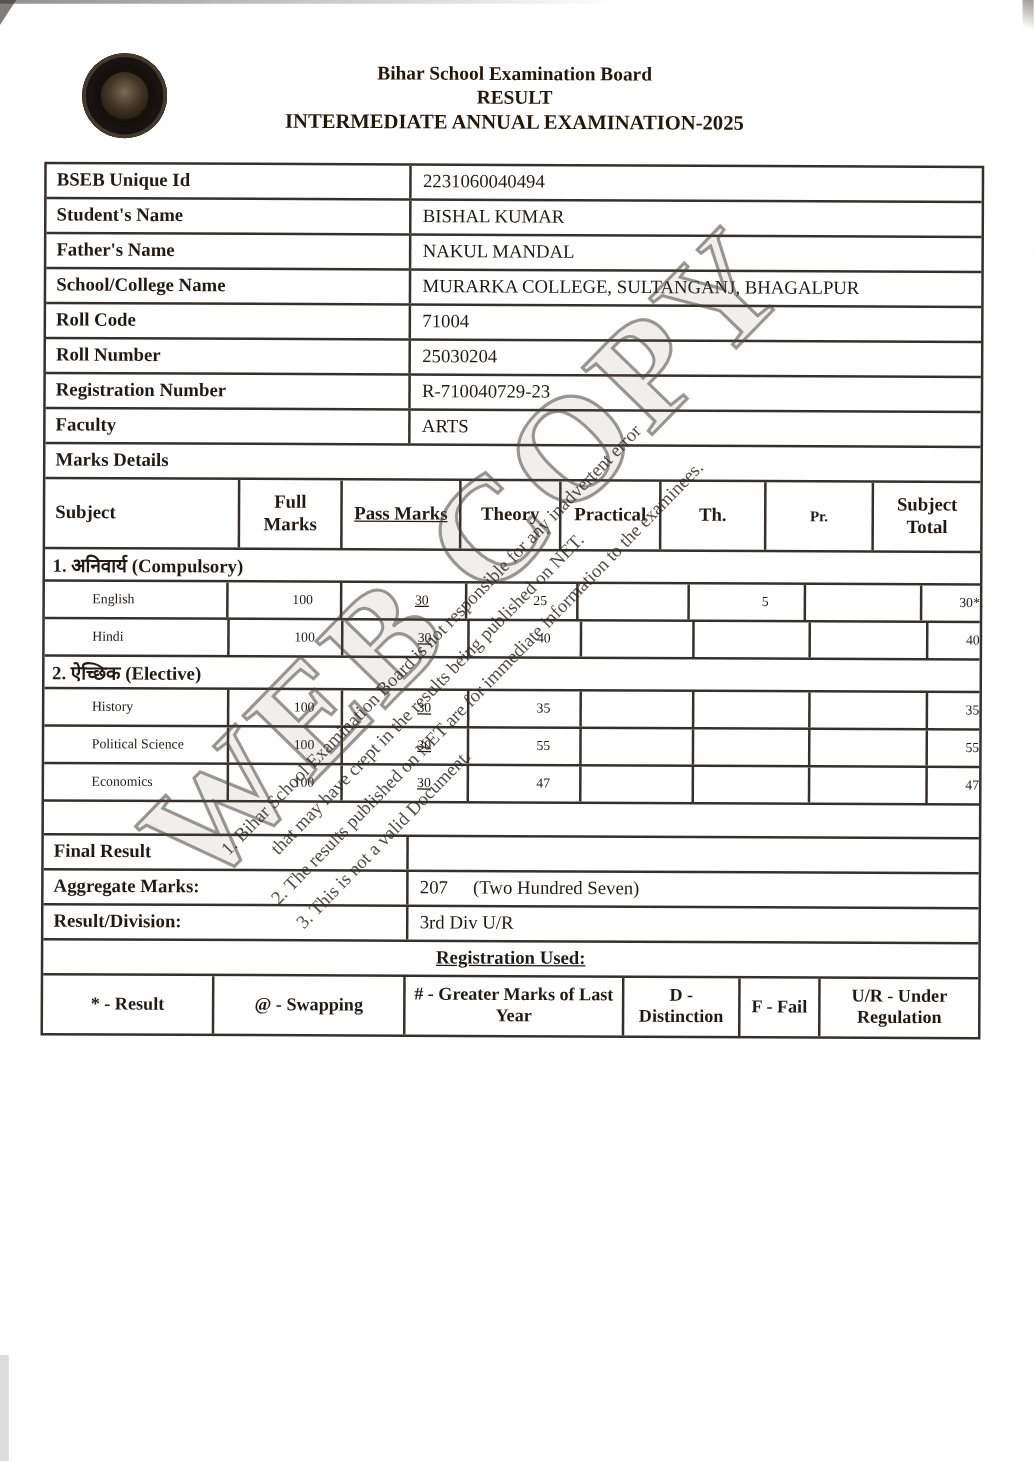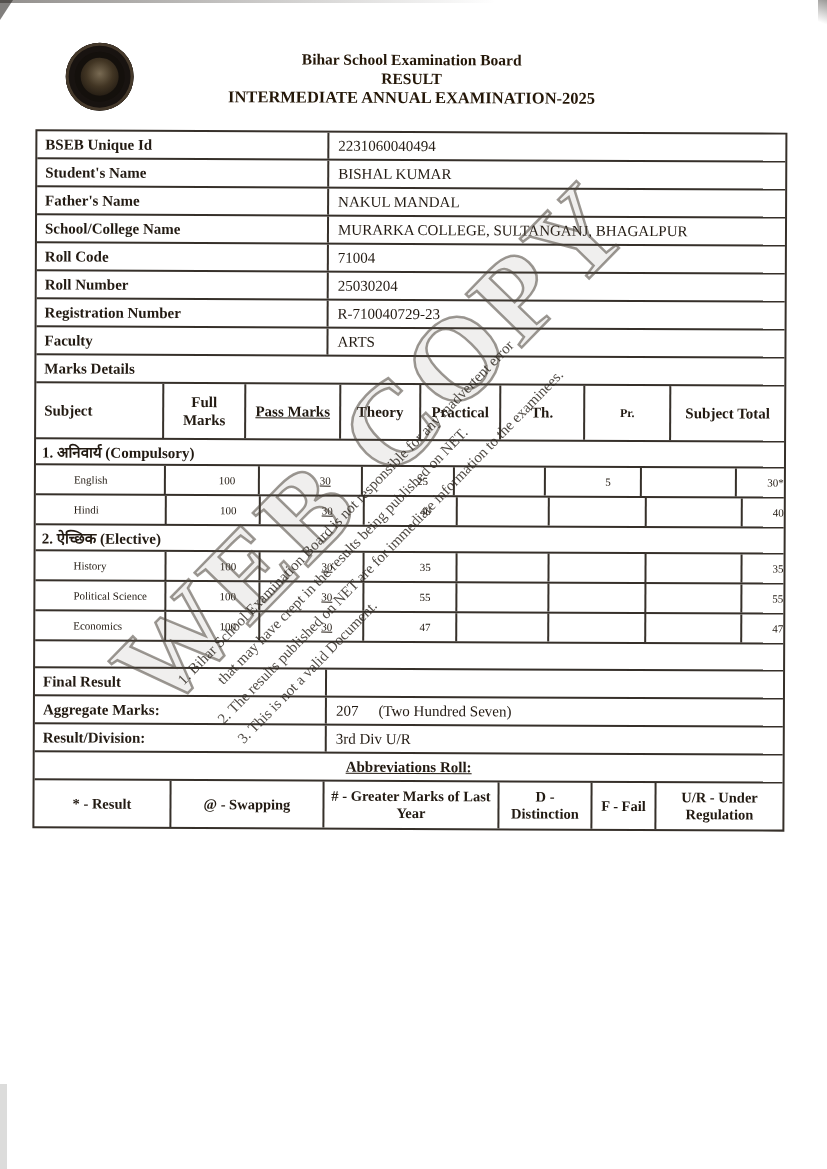--- a/index.html
+++ b/index.html
@@ -44,21 +44,21 @@
 
   .section-row { font-weight:bold; font-size:15px; display:flex; align-items:center;
                  padding-left:8px; height:26px; }
 
   
   .mhead { display:flex; height:56px; border-bottom:2px solid #36302a; }
   .hcell { font-weight:bold; font-size:15px; line-height:18px; text-align:center;
            display:flex; align-items:center; justify-content:center;
            border-right:2px solid #36302a; padding:0 4px; }
   .hcell.left { justify-content:flex-start; text-align:left; padding-left:8px; }
-  .c-sub { width:128px; } .c-full { width:82px; } .c-pass { width:95px;text-decoration:underline; }
+  .c-sub { width:156px; } .c-full { width:82px; } .c-pass { width:95px;text-decoration:underline; }
   .c-theory { width:80px; } .c-prac { width:80px; }
   .c-th { width:85px; } .c-pr { width:85px; }
   .c-total { flex:1; border-right:none !important; }
   .reg { width:170px; display:flex; flex-direction:column; border-right:2px solid #36302a; }
   .reg-top { height:25px; border-bottom:2px solid #36302a; font-weight:bold; font-size:15px;
              display:flex; align-items:center; justify-content:center; }
   .reg-sub { flex:1; display:flex; }
   .sub-th { width:84px; border-right:2px solid #36302a; font-weight:bold; font-size:15px;
             display:flex; align-items:center; justify-content:center; }
   .sub-pr { flex:1; font-weight:bold; font-size:12px;
@@ -266,21 +266,21 @@
           <span>207</span>
           <span>(Two Hundred Seven)</span>
         </div>
       </div>
       <div class="brow h30">
         <div class="flabel">Result/Division:</div>
         <div class="fvalue">3rd Div U/R</div>
       </div>
 
       <div class="brow abbr-title-row">
-        <span class="abbr-title">Abbreviations Roll:</span>
+        <span class="abbr-title">Registration Used:</span>
       </div>
       <div class="brow last abbr-row">
         <div class="acell a1">* - Result</div>
         <div class="acell a2">@ - Swapping</div>
         <div class="acell a3"># - Greater Marks of Last Year</div>
         <div class="acell a4">D - Distinction</div>
         <div class="acell a5">F - Fail</div>
         <div class="acell a6">U/R - Under Regulation</div>
       </div>
     </div>

